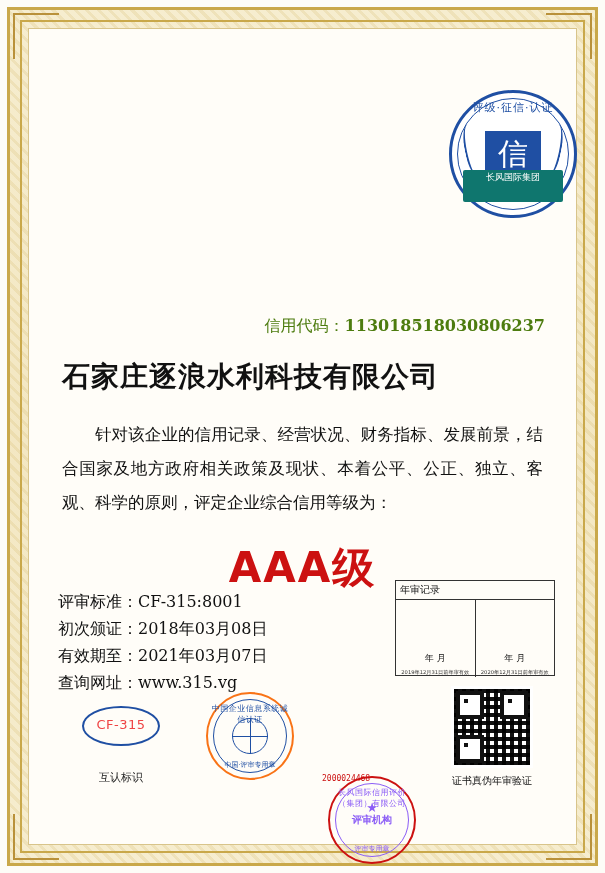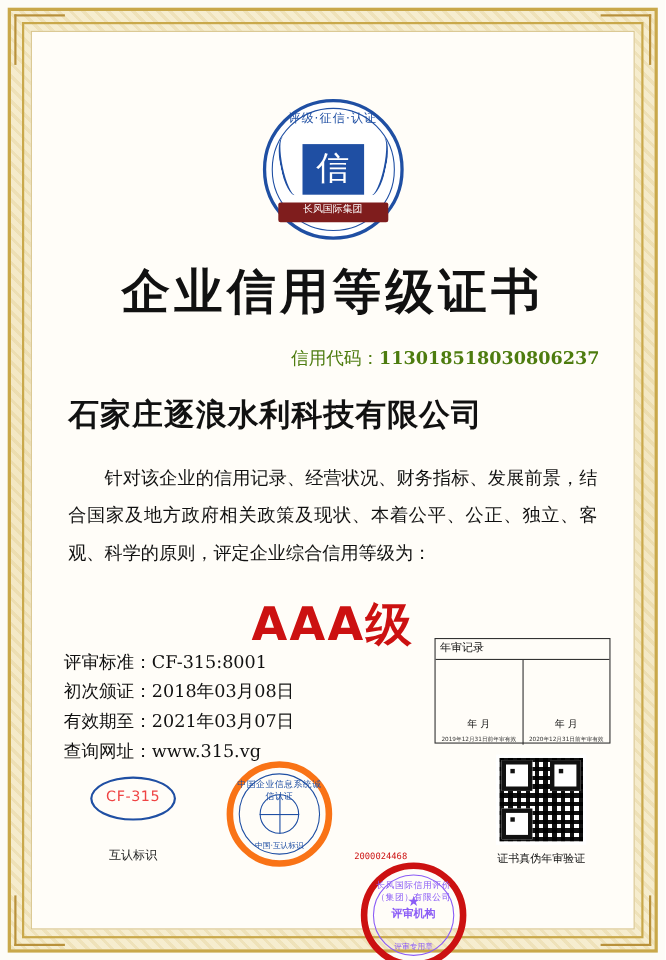--- a/index.html
+++ b/index.html
@@ -75,21 +75,21 @@
     box-sizing: border-box;
   }
 
   
   .emblem-wrap {
     position: absolute;
     left: 0;
     right: 0;
     top: 62px;
     display: flex;
-    justify-content: center;
+    justify-content: flex-end;
   }
   .emblem {
     position: relative;
     width: 128px;
     height: 128px;
   }
   .emblem-ring {
     position: absolute;
     inset: 0;
     border-radius: 50%;
@@ -129,22 +129,22 @@
     font-size: 30px;
     line-height: 46px;
     text-align: center;
     font-family: "DejaVu Sans", sans-serif;
   }
   .emblem-bottom-band {
     position: absolute;
     left: 14px;
     right: 14px;
     bottom: 16px;
-    height: 18px;
-    background: #7f1d1d;
+    height: 32px;
+    background: #0f766e;
     border-radius: 2px;
     color: #fff;
     font-size: 9px;
     line-height: 15px;
     text-align: center;
     font-family: "DejaVu Sans", sans-serif;
   }
   .emblem-laurel-l, .emblem-laurel-r {
     position: absolute;
     top: 34px;
@@ -314,21 +314,21 @@
     margin-top: 24px;
     font-size: 11px;
     color: #222;
     font-family: "DejaVu Sans", sans-serif;
   }
 
   .seal-round {
     width: 84px;
     height: 84px;
     border-radius: 50%;
-    border: 6px solid #f97316;
+    border: 2px solid #f97316;
     position: relative;
     color: #1f4fa3;
   }
   .seal-round.red {
     border-color: #cc1111;
     color: #8b5cf6;
   }
   .seal-blue { left: 160px; top: 10px; }
   .seal-red { left: 282px; top: 6px; }
   .seal-round .ring2 {
@@ -468,21 +468,20 @@
         <div class="emblem-ring"></div>
         <div class="emblem-ring-inner"></div>
         <div class="emblem-laurel-l"></div>
         <div class="emblem-laurel-r"></div>
         <div class="emblem-top-text">评级·征信·认证</div>
         <div class="emblem-center">信</div>
         <div class="emblem-bottom-band">长风国际集团</div>
       </div>
     </div>
 
-    <div class="main-title">企业信用等级证书</div>
 
     <div class="credit-code">
       <span>信用代码：</span><b>113018518030806237</b>
     </div>
 
     <div class="company-name">石家庄逐浪水利科技有限公司</div>
 
     <div class="body-text">
       <span class="indent">针对该企业的信用记录、经营状况、财务指标、发展前景，结合国家及地方政府相关政策及现状、本着公平、公正、独立、客观、科学的原则，评定企业综合信用等级为：</span>
     </div>
@@ -514,21 +513,21 @@
 
       <div class="seal seal-cf">
         <div class="oval">CF-315</div>
         <div class="cap">互认标识</div>
       </div>
 
       <div class="seal seal-round seal-blue">
         <div class="ring2"></div>
         <div class="rim-text">中国企业信息系统诚信认证</div>
         <div class="globe"></div>
-        <div class="bot-text">中国·互认标识</div>
+        <div class="bot-text">中国·评审专用章</div>
       </div>
 
       <div class="seal seal-round red seal-red">
         <div class="ring2"></div>
         <div class="rim-text">长风国际信用评价（集团）有限公司</div>
         <div class="star">★</div>
         <div class="mid-text">评审机构</div>
         <div class="bot-text">评审专用章</div>
       </div>
       <div class="seal-serial">2000024468</div>

